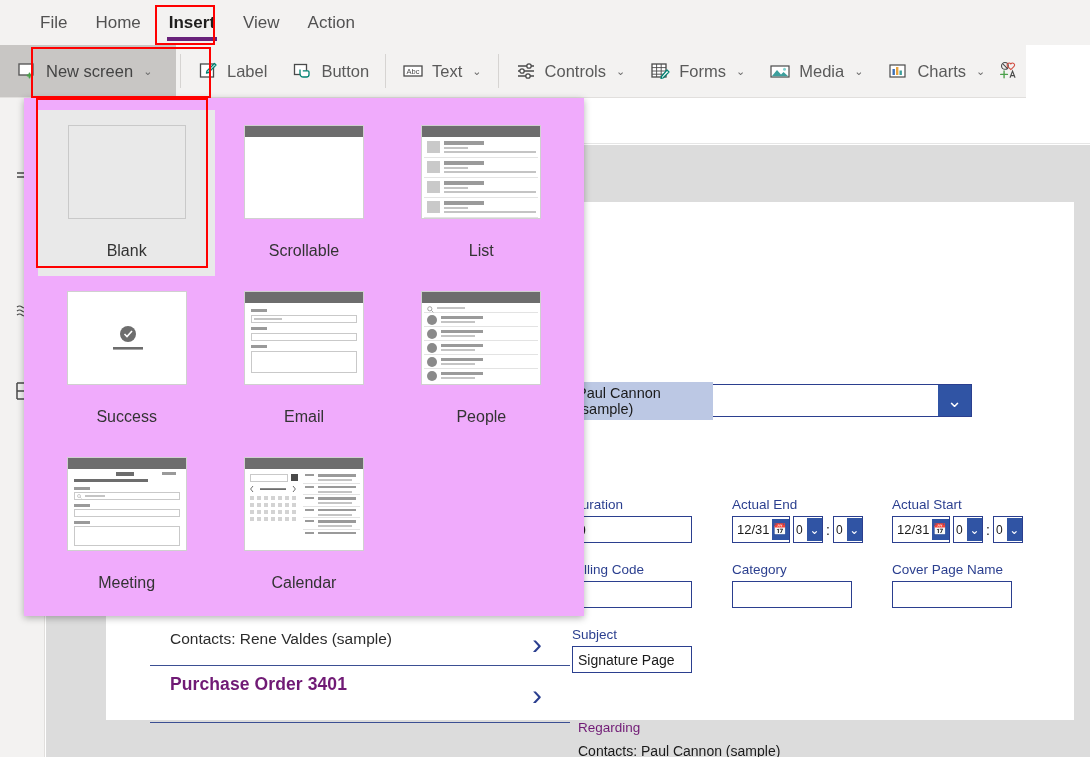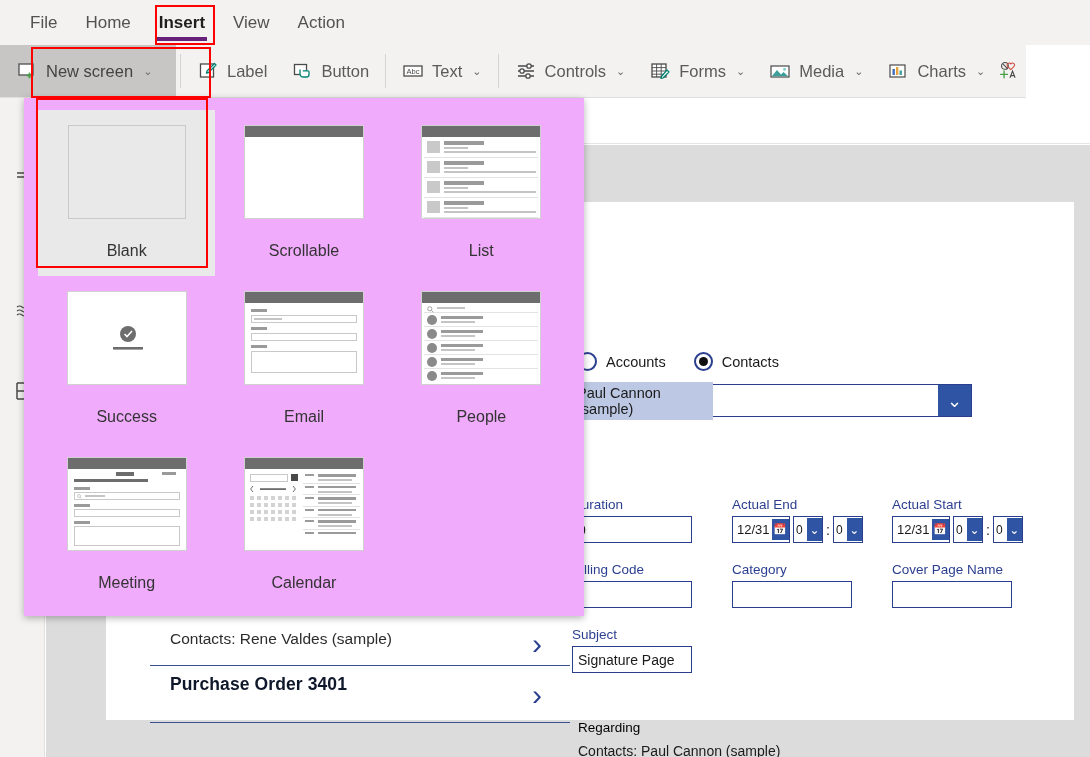--- a/index.html
+++ b/index.html
@@ -9,21 +9,21 @@
     font-family: "Liberation Sans", sans-serif;
     background: #ffffff;
     overflow: hidden;
   }
   #root { position: relative; width: 1090px; height: 757px; background: #fff; }
 
   
   .menubar {
     position: absolute; left: 0; top: 0; width: 1090px; height: 45px;
     background: #f3f2f1; display: flex; align-items: center;
-    padding-left: 16px;
+    padding-left: 26px;
   }
   .menu-item {
     font-size: 17px; color: #525252; padding: 6px 14px;
     position: relative; cursor: pointer; white-space: nowrap;
   }
   .menu-item.active { color: #201f1e; font-weight: bold; }
   .menu-item.active .tab-underline {
     position: absolute; left: 12px; right: 12px; bottom: -2px;
     height: 4px; background: #68217a;
   }
@@ -76,21 +76,21 @@
     position: absolute; left: 60px; top: 57px; width: 968px; height: 518px;
     background: #ffffff;
   }
 
   
   .list-col { position: absolute; left: 44px; top: 0px; width: 420px; height: 518px; }
   .list-row {
     position: absolute; left: 0; width: 420px;
     border-bottom: 1.6px solid #3b4f93; padding: 6px 0 10px 20px;
   }
-  .list-row .title { font-size: 17.5px; font-weight: bold; color: #0f172a; letter-spacing: .1px; }
+  .list-row .title { font-size: 17.5px; font-weight: bold; color: #701a75; letter-spacing: .1px; }
   .list-row .sub { font-size: 15.5px; color: #2c2c2c; margin-top: 2px; }
   .list-chevron {
     position: absolute; right: 28px; top: 50%; transform: translateY(-50%);
     font-size: 30px; color: #2b3f8f; font-weight: 300; line-height: 1;
   }
 
   
   .detail-col { position: absolute; left: 466px; top: 0; width: 500px; height: 518px; }
   .radio-row { position: absolute; left: 6px; top: 150px; display: flex; align-items: center; gap: 10px; }
   .radio-ctl { display: flex; align-items: center; gap: 9px; }
@@ -148,21 +148,21 @@
     overflow: hidden; padding-left: 2px;
   }
   .dt-sel .caret {
     width: 15px; height: 23px; background: #3054a4; color: #fff;
     display: flex; align-items: center; justify-content: center;
     font-size: 12px; margin-left: auto; flex: 0 0 15px;
   }
   .dt-colon { font-size: 14px; color: #1a1a1a; }
 
   .regarding-blk { position: absolute; left: 6px; top: 518px; }
-  .reg-title { font-size: 13.5px; color: #000000; }
+  .reg-title { font-size: 13.5px; color: #701a75; }
   .reg-val { font-size: 14px; color: #1a1a1a; margin-top: 8px; }
 
   
   .gallery {
     position: absolute; left: 24px; top: 98px; width: 560px; height: 518px;
     background: #f0abfc; z-index: 40;
     box-shadow: 0 2px 7px rgba(0,0,0,0.30);
     text-align: right;
   }
   .gal-grid {
@@ -368,32 +368,20 @@
           <span class="list-chevron">›</span>
         </div>
         <div class="list-row" style="top:466px;height:55px;">
           <div class="title">Purchase Order 3401</div>
           <span class="list-chevron">›</span>
         </div>
       </div>
 
       <div class="detail-col">
 
-        <div class="radio-row">
-          <div class="radio-ctl">
-            <span class="radio-o"></span>
-            <span class="radio-lbl">Accounts</span>
-          </div>
-          <div class="radio-ctl" style="margin-left:18px;">
-            <span class="radio-o">
-                <span class="dot"></span>
-              </span>
-            <span class="radio-lbl">Contacts</span>
-          </div>
-        </div>
 
         <div class="combo">
           <span class="combo-text">Paul Cannon (sample)</span>
           <span class="combo-arrow">⌄</span>
         </div>
 
 
         <div class="fgrid">
 
           <div class="fld" style="left:0px; top:0px; width:120px;">

